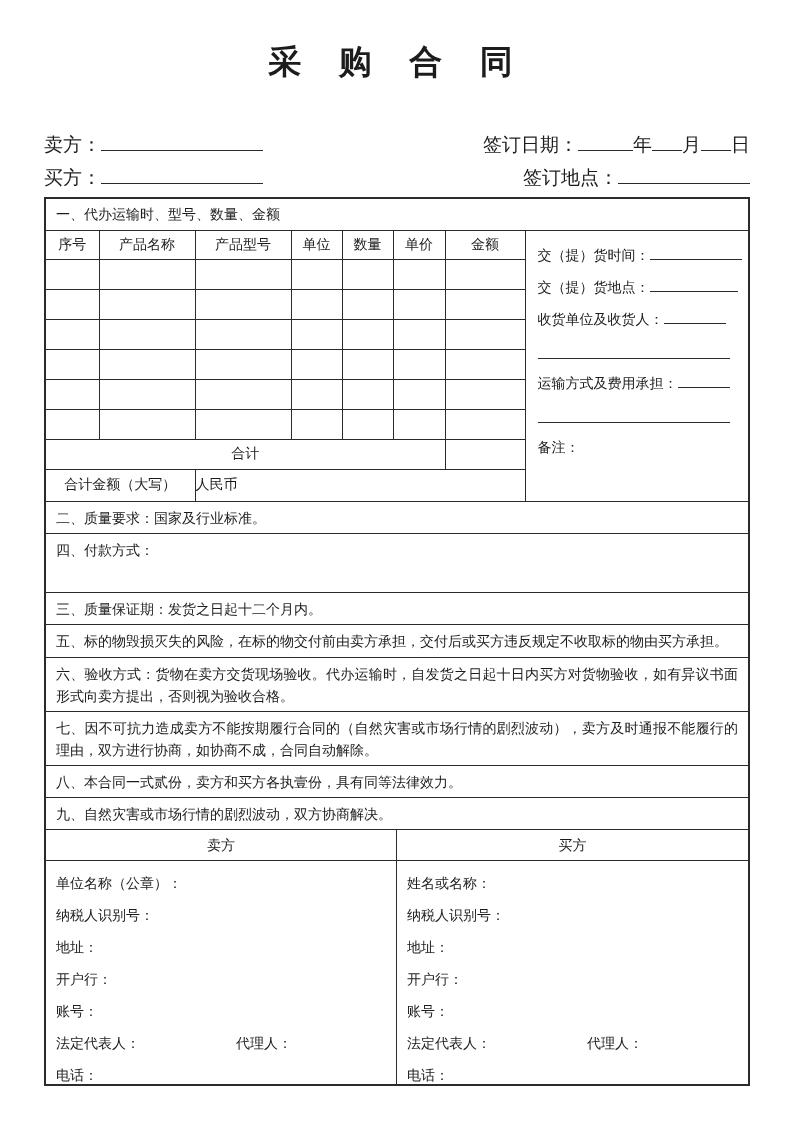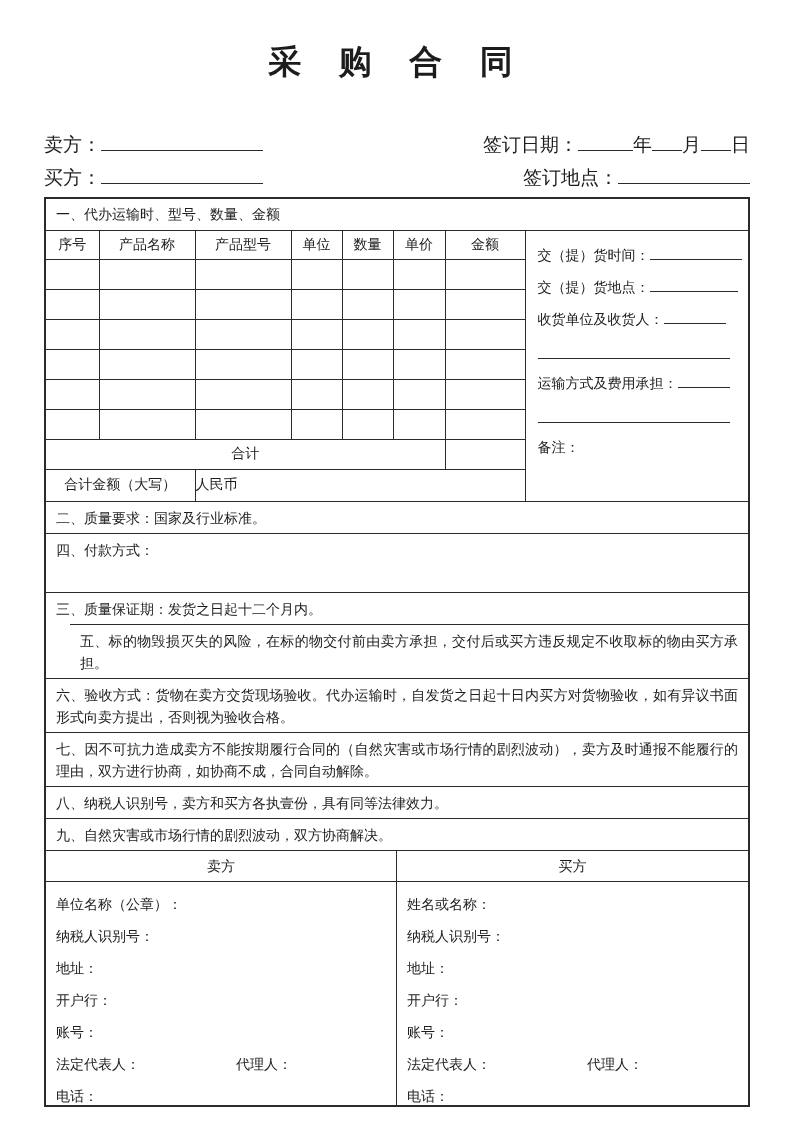--- a/index.html
+++ b/index.html
@@ -101,21 +101,21 @@
   }
 
   
   .clause {
     border-top: 1.5px solid #2b2b2b;
     padding: 5px 10px 4px 10px;
     line-height: 22px;
     text-align: justify;
   }
   .h32 { min-height: 32px; }
-  .h33 { min-height: 33px; margin-left: 24px; }
+  .h33 { min-height: 33px; }
   .h59 { min-height: 59px; }
   .h54 { min-height: 54px; }
   .h28 { min-height: 28px; }
 
   
   .sig-header {
     display: flex;
     border-top: 1.5px solid #2b2b2b;
     height: 31px;
     line-height: 30px;
@@ -270,21 +270,21 @@
         </div>
       </div>
     </div>
 
     <div class="clause h32">二、质量要求：国家及行业标准。</div>
     <div class="clause h59">四、付款方式：</div>
     <div class="clause h32">三、质量保证期：发货之日起十二个月内。</div>
     <div class="clause h33">五、标的物毁损灭失的风险，在标的物交付前由卖方承担，交付后或买方违反规定不收取标的物由买方承担。</div>
     <div class="clause h54">六、验收方式：货物在卖方交货现场验收。代办运输时，自发货之日起十日内买方对货物验收，如有异议书面形式向卖方提出，否则视为验收合格。</div>
     <div class="clause h54">七、因不可抗力造成卖方不能按期履行合同的（自然灾害或市场行情的剧烈波动），卖方及时通报不能履行的理由，双方进行协商，如协商不成，合同自动解除。</div>
-    <div class="clause h28">八、纳税人识别号，卖方和买方各执壹份，具有同等法律效力。</div>
+    <div class="clause h28">八、本合同一式贰份，卖方和买方各执壹份，具有同等法律效力。</div>
     <div class="clause h28">九、自然灾害或市场行情的剧烈波动，双方协商解决。</div>
 
     <div class="sig-header">
       <div class="cell-left">卖方</div>
       <div class="cell-right">买方</div>
     </div>
 
     <div class="sig-body">
       <div class="sig-col seller">
         <div class="sig-line">单位名称（公章）：</div>

